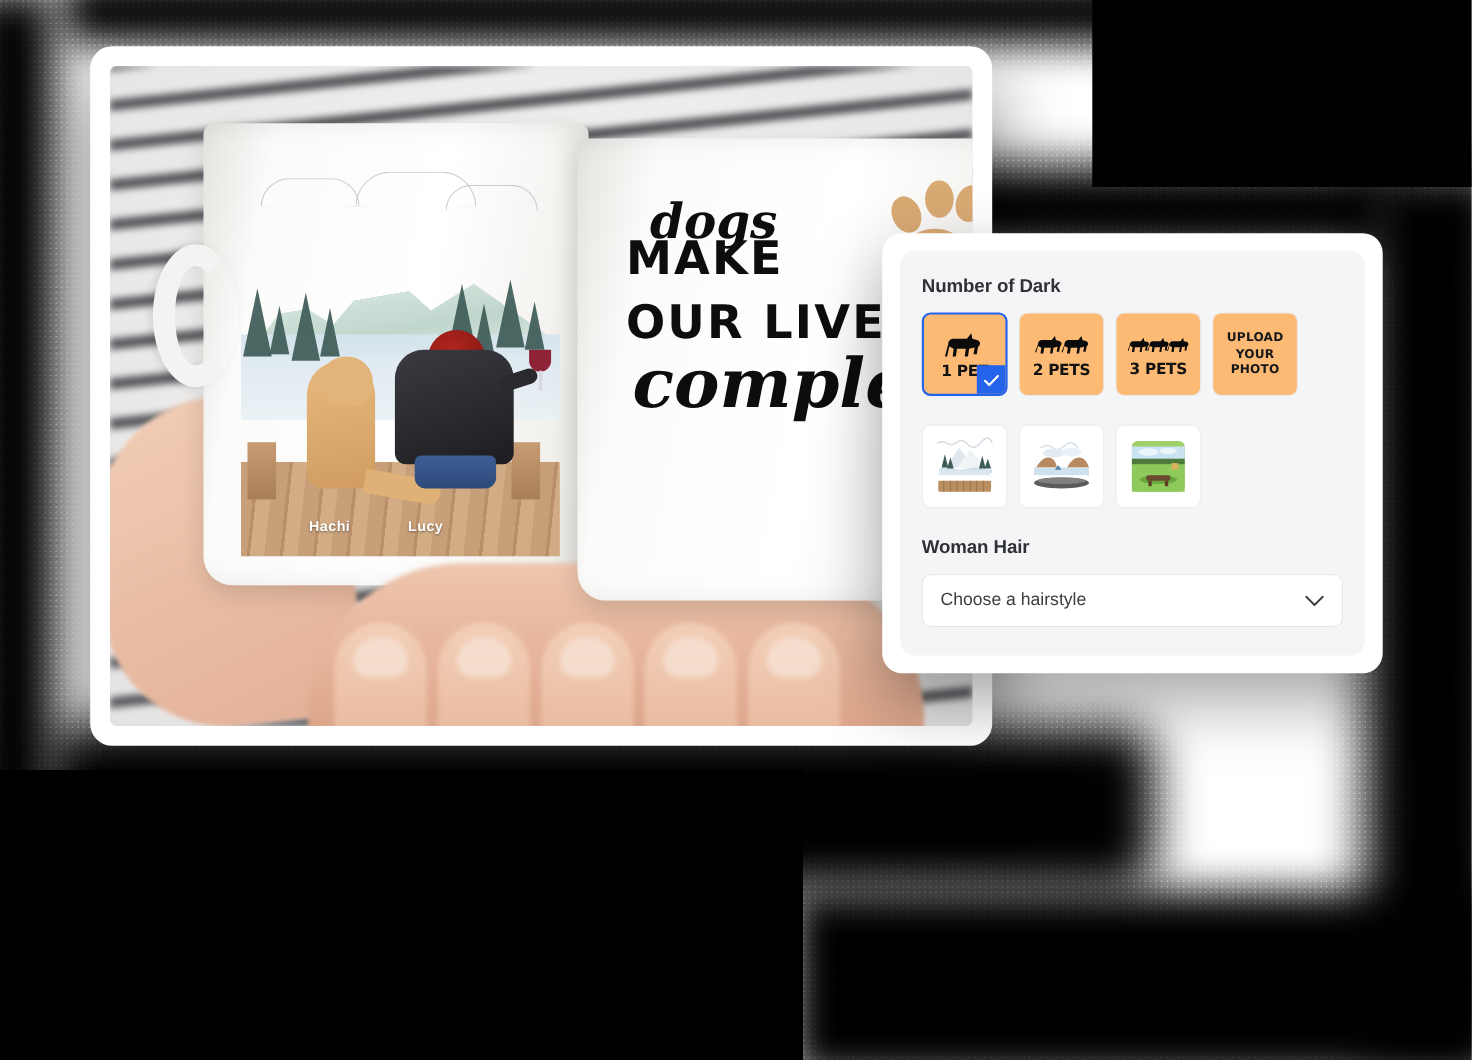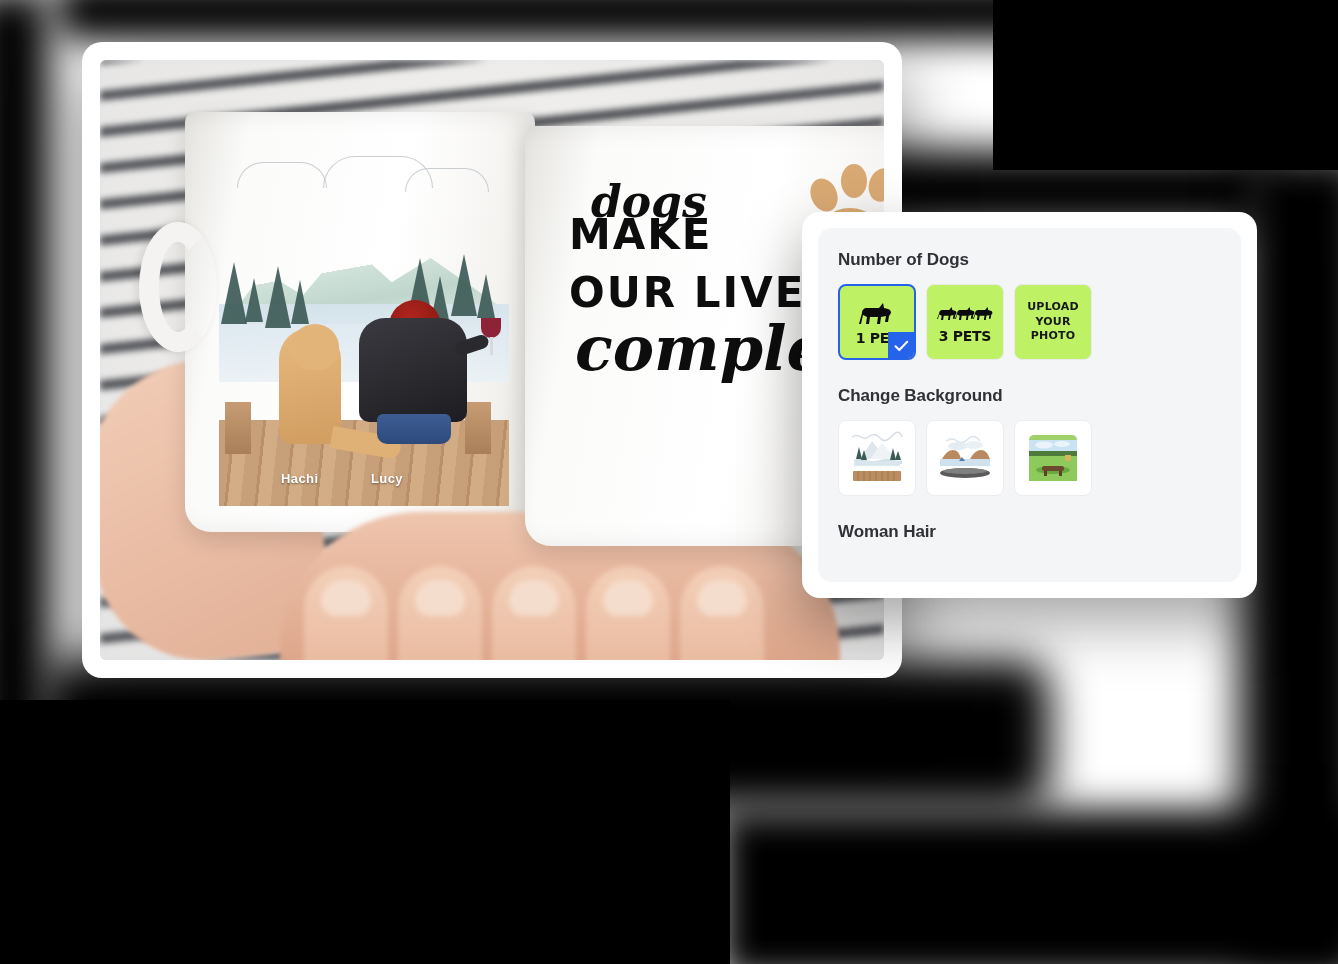--- a/index.html
+++ b/index.html
@@ -355,21 +355,21 @@
     margin-left: 3px;
     vertical-align: top;
   }
 
   .option-row { display: flex; gap: 10px; }
 
   .pet-tile {
     position: relative;
     width: 78px;
     height: 76px;
-    background: #bef264;
+    background: #fdba74;
     border: 1.5px solid #e9eaec;
     border-radius: 8px;
     display: flex;
     flex-direction: column;
     align-items: center;
     justify-content: center;
     cursor: pointer;
     overflow: hidden;
   }
   .pet-tile.selected {
@@ -558,56 +558,64 @@
           </div>
       </div>
 
     </div>
   </div>
 
   <div id="config-panel">
     <div id="config-inner">
 
       <div class="field-block">
-        <div class="field-label">Number of Dogs</div>
+        <div class="field-label">Number of Dark</div>
         <div class="option-row">
 
           <div class="pet-tile selected">
             <svg class="dogs-svg" width="42" height="30" viewBox="0 0 42 30">
               <path fill="#0b0b0b" d="M6 14c0-3 2-5 5-5h12l4-5 1 5 4 1c2 .5 3 2 3 4l-2 3-1 6h-3l1-6-5 1-1 7h-3l1-7h-8l-1 7h-3l1-7-4-2-2 9H3z"></path>
             </svg>
             <span class="pet-text">1 PET</span>
             <span class="check-badge">
               <svg width="15" height="12" viewBox="0 0 15 12">
                 <path d="M1.5 6.2 L5.3 10 L13.2 1.8" stroke="#ffffff" stroke-width="2" fill="none" stroke-linecap="round" stroke-linejoin="round"></path>
               </svg>
             </span>
           </div>
 
+          <div class="pet-tile">
+            <svg class="dogs-svg" width="50" height="28" viewBox="0 0 56 30">
+              <g fill="#0b0b0b">
+                <path d="M3 14c0-2.6 1.7-4.4 4.2-4.4h9.8l3.4-4.2.9 4.2 3.4.9c1.7.4 2.5 1.7 2.5 3.4l-1.7 2.5-.9 5.1h-2.5l.9-5.1-4.2.9-.9 6h-2.6l.9-6h-6.8l-.9 6H5.6l.9-6-3.4-1.7L1.3 22H0z" transform="translate(1,0)"></path>
+                <path d="M3 14c0-2.6 1.7-4.4 4.2-4.4h9.8l3.4-4.2.9 4.2 3.4.9c1.7.4 2.5 1.7 2.5 3.4l-1.7 2.5-.9 5.1h-2.5l.9-5.1-4.2.9-.9 6h-2.6l.9-6h-6.8l-.9 6H5.6l.9-6-3.4-1.7L1.3 22H0z" transform="translate(28,0)"></path>
+              </g>
+            </svg>
+            <span class="pet-text">2 PETS</span>
+          </div>
 
           <div class="pet-tile">
             <svg class="dogs-svg" width="56" height="26" viewBox="0 0 78 30">
               <g fill="#0b0b0b">
                 <path d="M3 14c0-2.6 1.7-4.4 4.2-4.4h9.8l3.4-4.2.9 4.2 3.4.9c1.7.4 2.5 1.7 2.5 3.4l-1.7 2.5-.9 5.1h-2.5l.9-5.1-4.2.9-.9 6h-2.6l.9-6h-6.8l-.9 6H5.6l.9-6-3.4-1.7L1.3 22H0z" transform="translate(0,0)"></path>
                 <path d="M3 14c0-2.6 1.7-4.4 4.2-4.4h9.8l3.4-4.2.9 4.2 3.4.9c1.7.4 2.5 1.7 2.5 3.4l-1.7 2.5-.9 5.1h-2.5l.9-5.1-4.2.9-.9 6h-2.6l.9-6h-6.8l-.9 6H5.6l.9-6-3.4-1.7L1.3 22H0z" transform="translate(25,0)"></path>
                 <path d="M3 14c0-2.6 1.7-4.4 4.2-4.4h9.8l3.4-4.2.9 4.2 3.4.9c1.7.4 2.5 1.7 2.5 3.4l-1.7 2.5-.9 5.1h-2.5l.9-5.1-4.2.9-.9 6h-2.6l.9-6h-6.8l-.9 6H5.6l.9-6-3.4-1.7L1.3 22H0z" transform="translate(50,0)"></path>
               </g>
             </svg>
             <span class="pet-text">3 PETS</span>
           </div>
 
           <div class="pet-tile upload-tile">
             <span class="upload-text">UPLOAD YOUR PHOTO</span>
           </div>
 
         </div>
       </div>
 
       <div class="field-block">
-        <div class="field-label">Change Background</div>
         <div class="option-row">
 
           <div class="bg-tile">
             <svg class="bg-thumb" viewBox="0 0 62 58">
               <rect width="62" height="58" fill="#ffffff"></rect>
               <path d="M6 8q5-3 9 0t9-1 10 2 12-2 10 1" stroke="#d6dde4" stroke-width="1.4" fill="none"></path>
               <path d="M14 30 L26 12 L40 30 Z" fill="#dfe7ec"></path>
               <path d="M24 30 L36 14 L50 30 Z" fill="#eef3f6"></path>
               <path d="M8 31 q6-2 12 0t14 0 14 0 8 0 v4 H8 Z" fill="#cfdfe9"></path>
               <g fill="#3d5c58">
@@ -661,18 +669,24 @@
               <rect x="43" y="26" width="6" height="6" fill="#d7b45a"></rect>
             </svg>
           </div>
 
         </div>
       </div>
 
 
       <div class="field-block">
         <div class="field-label">Woman Hair</div>
+        <div class="select-control">
+          <span class="select-value">Choose a hairstyle</span>
+          <svg class="chev" width="18" height="11" viewBox="0 0 18 11">
+            <path d="M1.5 1.5 L9 9 L16.5 1.5" stroke="#3a3c40" stroke-width="1.7" fill="none" stroke-linecap="round" stroke-linejoin="round"></path>
+          </svg>
+        </div>
       </div>
 
     </div>
   </div>
 
 </div>
 
 </body></html>

